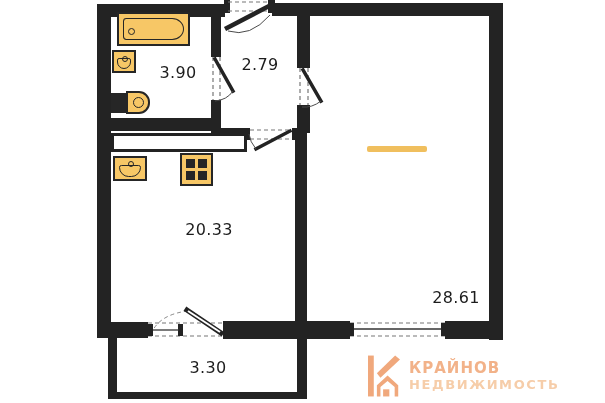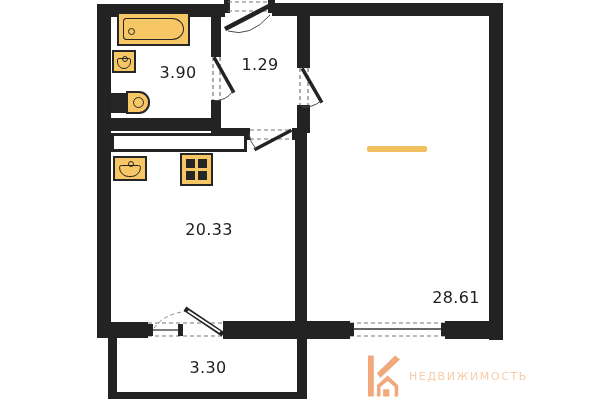--- a/index.html
+++ b/index.html
@@ -37,21 +37,21 @@
     border-radius:0 11px 11px 0/0 11px 11px 0;}
   .toilet-hole{position:absolute;left:5px;top:4px;width:9px;height:9px;border:1.5px solid #262626;border-radius:50%;}
   .ksink-bowl{position:absolute;left:4px;top:7px;right:4px;bottom:2px;border:1.4px solid #262626;
     border-radius:3px 3px 12px 12px;}
   .ksink-dot{position:absolute;left:13px;top:3px;width:4px;height:4px;border:1.2px solid #262626;border-radius:50%;}
   .stove{display:grid;grid-template-columns:1fr 1fr;gap:3px;padding:4px;}
   .burner{background:#262626;}
   
   .logo{position:absolute;display:flex;align-items:center;gap:9px;}
   .logo-name{font-size:15px;font-weight:bold;color:var(--logo_text,#f2b289);letter-spacing:1px;line-height:1.1;}
-  .logo-tagline{font-size:11px;color:var(--logo_tagline,#f6cda9);letter-spacing:1.6px;font-weight:normal;}
+  .logo-tagline{font-size:13px;color:var(--logo_tagline,#f6cda9);letter-spacing:1.6px;font-weight:bold;}
 </style>
 </head>
 <body>
 
 <div id="stage">
 
   <div class="wall" style="left:97px;top:4px;width:128px;height:13px"></div>
   <div class="wall" style="left:272px;top:3px;width:231px;height:13px"></div>
   <div class="wall" style="left:97px;top:4px;width:14px;height:333px"></div>
   <div class="wall" style="left:489px;top:3px;width:14px;height:337px"></div>
@@ -139,33 +139,34 @@
     <div class="ksink-dot"></div>
   </div>
   <div class="fix stove" style="left:180px;top:153px;width:33px;height:33px">
     <div class="burner"></div>
     <div class="burner"></div>
     <div class="burner"></div>
     <div class="burner"></div>
   </div>
 
   <div class="room-label" style="left:178px;top:72px">3.90</div>
-  <div class="room-label" style="left:260px;top:64px">1.29</div>
+  <div class="room-label" style="left:260px;top:64px">2.79</div>
   <div class="room-label" style="left:209px;top:229px">20.33</div>
   <div class="accent-bar" style="left:367px;top:146px;width:60px;height:6px"></div>
   <div class="room-label" style="left:456px;top:297px">28.61</div>
   <div class="room-label" style="left:208px;top:367px">3.30</div>
 
   <div class="logo" style="left:368px;top:355px">
     <svg width="32" height="42" viewBox="0 0 36 46">
       <g fill="var(--logo,#f0a87c)">
         <rect x="0" y="0" width="6.5" height="46"></rect>
         <polygon points="10,20 30.5,0 36,4.5 14,25"></polygon>
         <path d="M10 37 L10 33.5 L22 22.5 L34 33.5 L34 46 L30 46 L30 35.5 L22 28.5 L14 35.5 L14 46 L10 46 Z"></path>
         <rect x="17" y="38" width="7" height="8"></rect>
       </g>
     </svg>
     <div>
+      <div class="logo-name">КРАЙНОВ</div>
       <div class="logo-tagline">НЕДВИЖИМОСТЬ</div>
     </div>
   </div>
 
 </div>
 
 </body></html>

